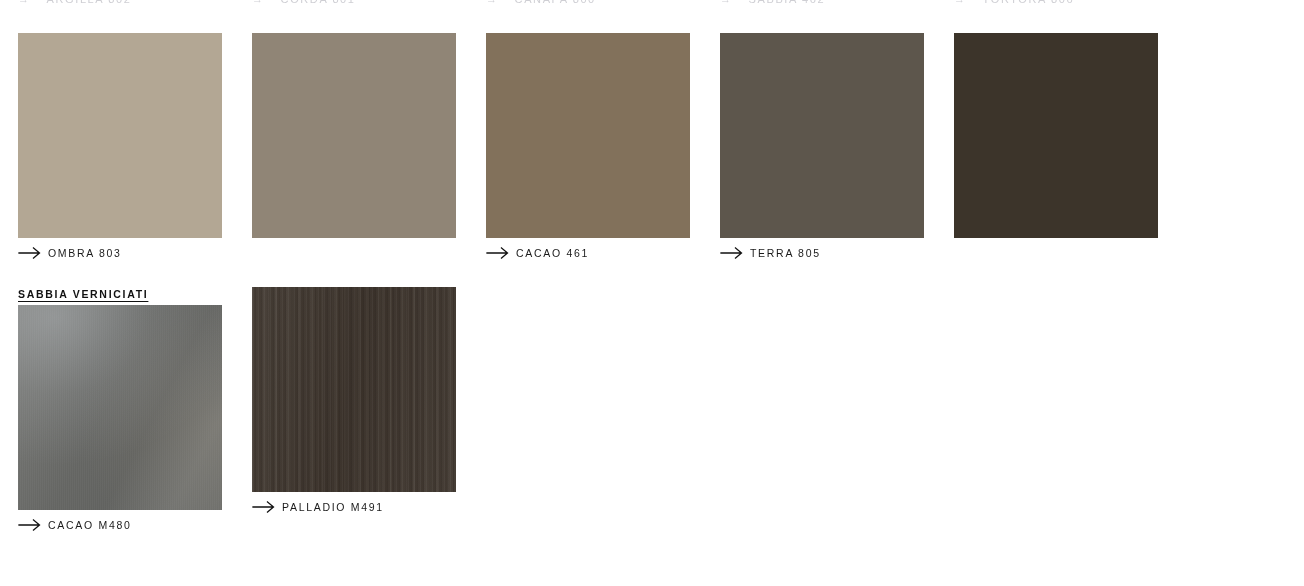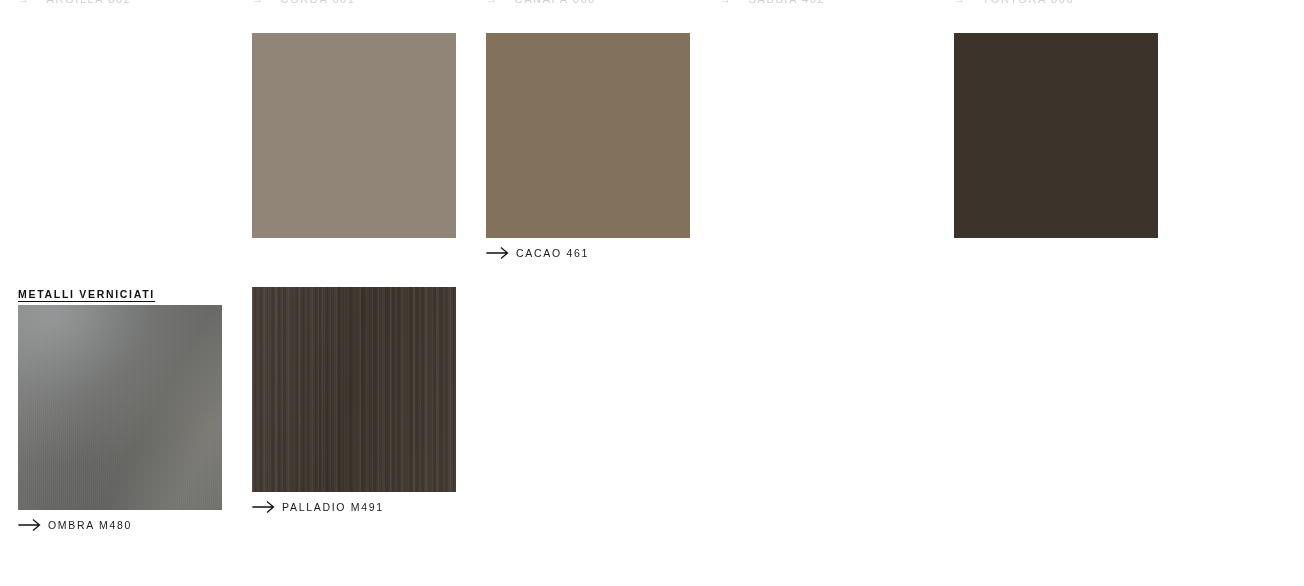--- a/index.html
+++ b/index.html
@@ -150,53 +150,75 @@
 <div class="cutoff-row">
   <div class="cutoff-label" style="left:18px"><span class="ar">→</span><span>ARGILLA 802</span></div>
   <div class="cutoff-label" style="left:252px"><span class="ar">→</span><span>CORDA 801</span></div>
   <div class="cutoff-label" style="left:486px"><span class="ar">→</span><span>CANAPA 800</span></div>
   <div class="cutoff-label" style="left:720px"><span class="ar">→</span><span>SABBIA 462</span></div>
   <div class="cutoff-label" style="left:954px"><span class="ar">→</span><span>TORTORA 806</span></div>
 </div>
 
 <div class="grid">
 
+  <div class="swatch-cell" style="left:18px; top:33px">
+    <div class="swatch tex-flat" style="--c: #b3a794;"></div>
+    <div class="swatch-label">
+      <span class="arrow-icon">
+        <svg width="24" height="12" viewBox="0 0 24 12">
+            <path d="M1 6 H21 M15.5 1 L21.5 6 L15.5 11" fill="none" stroke="#111" stroke-width="1.3" stroke-linecap="square"></path>
+          </svg>
+      </span>
+      <span class="label-text">OMBRA 803</span>
+    </div>
+  </div>
 
   <div class="swatch-cell" style="left:252px; top:33px">
     <div class="swatch tex-flat" style="--c: #908576;"></div>
   </div>
 
   <div class="swatch-cell" style="left:486px; top:33px">
     <div class="swatch tex-flat" style="--c: #82715b;"></div>
     <div class="swatch-label">
       <span class="arrow-icon">
         <svg width="24" height="12" viewBox="0 0 24 12">
             <path d="M1 6 H21 M15.5 1 L21.5 6 L15.5 11" fill="none" stroke="#111" stroke-width="1.3" stroke-linecap="square"></path>
           </svg>
       </span>
       <span class="label-text">CACAO 461</span>
     </div>
   </div>
 
+  <div class="swatch-cell" style="left:720px; top:33px">
+    <div class="swatch tex-flat" style="--c: #5d564c;"></div>
+    <div class="swatch-label">
+      <span class="arrow-icon">
+        <svg width="24" height="12" viewBox="0 0 24 12">
+            <path d="M1 6 H21 M15.5 1 L21.5 6 L15.5 11" fill="none" stroke="#111" stroke-width="1.3" stroke-linecap="square"></path>
+          </svg>
+      </span>
+      <span class="label-text">TERRA 805</span>
+    </div>
+  </div>
 
   <div class="swatch-cell" style="left:954px; top:33px">
     <div class="swatch tex-flat" style="--c: #3c342a;"></div>
   </div>
 
-  <div class="section-heading" style="top:288px">METALLI VERNICIATI</div>
+  <div class="section-heading" style="top:288px">SABBIA VERNICIATI</div>
 
   <div class="swatch-cell" style="left:18px; top:305px">
     <div class="swatch tex-metal" style="--c: #6b6c69;"></div>
     <div class="swatch-label">
       <span class="arrow-icon">
         <svg width="24" height="12" viewBox="0 0 24 12">
             <path d="M1 6 H21 M15.5 1 L21.5 6 L15.5 11" fill="none" stroke="#111" stroke-width="1.3" stroke-linecap="square"></path>
           </svg>
       </span>
-      <span class="label-text">OMBRA M480</span>
+      <span class="label-text">CACAO M480</span>
     </div>
   </div>
 
   <div class="swatch-cell" style="left:252px; top:287px">
     <div class="swatch tex-grain" style="--c: #3d342c;"></div>
     <div class="swatch-label">
       <span class="arrow-icon">
         <svg width="24" height="12" viewBox="0 0 24 12">
             <path d="M1 6 H21 M15.5 1 L21.5 6 L15.5 11" fill="none" stroke="#111" stroke-width="1.3" stroke-linecap="square"></path>
           </svg>

